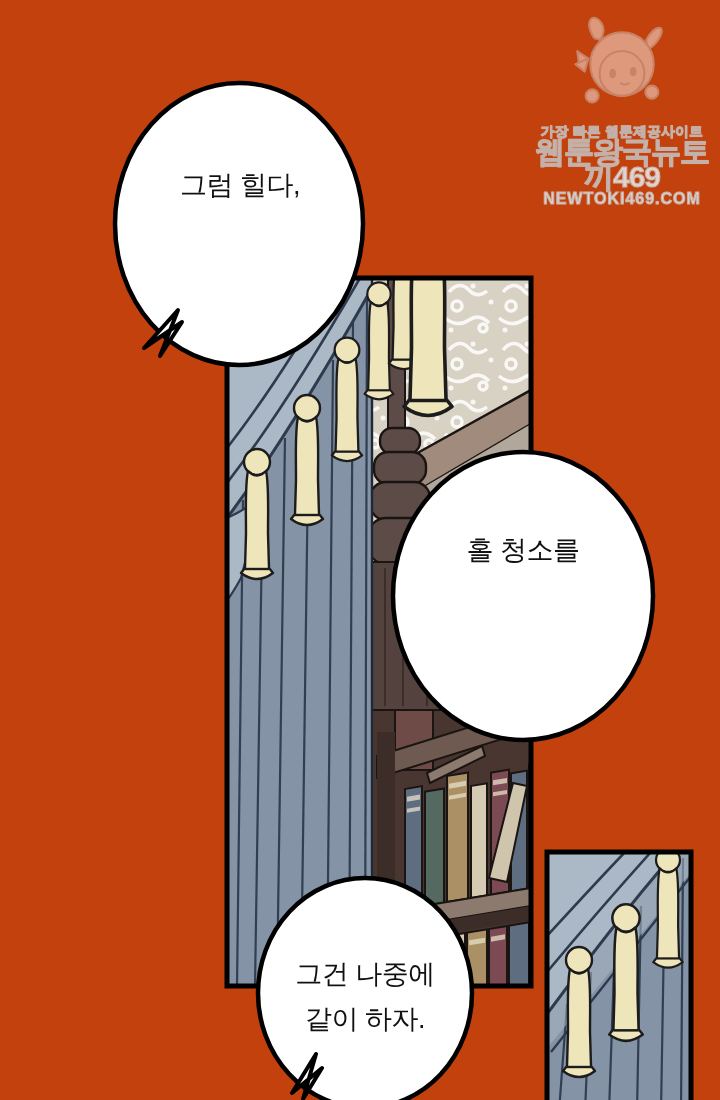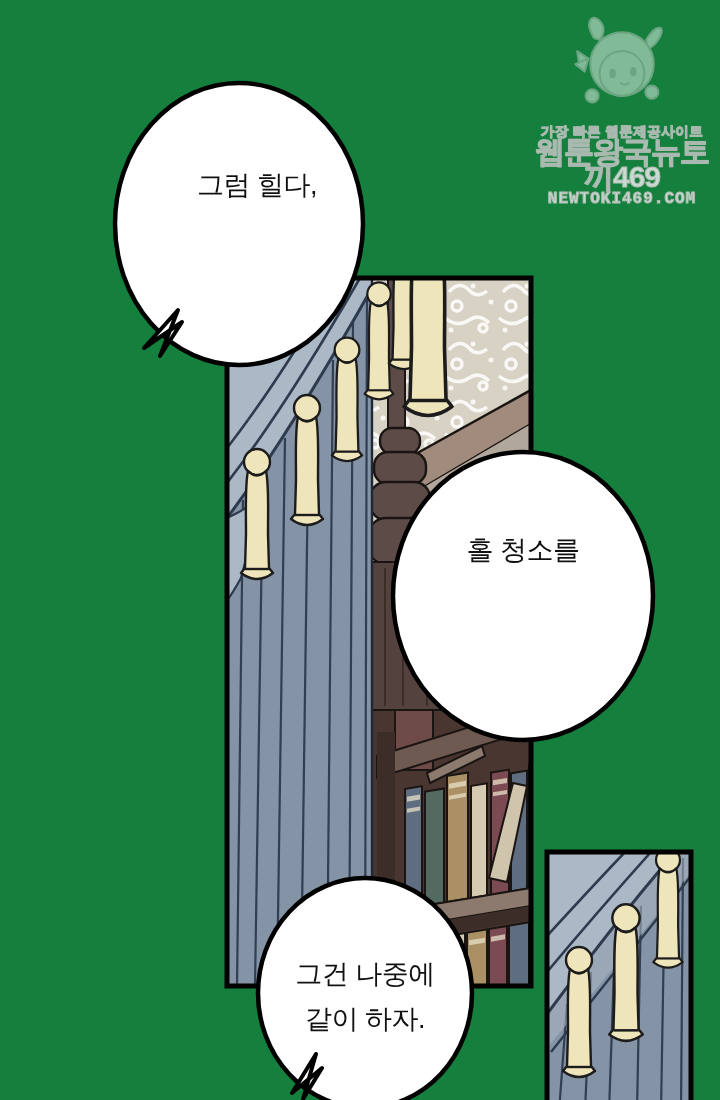--- a/index.html
+++ b/index.html
@@ -6,32 +6,32 @@
     --curtain_main:#8593a6; --curtain_light:#abb8c5; --curtain_line:#2e3a4e;
     --tassel:#efe5ba; --tassel_line:#1c1c1c;
     --wallpaper:#d8d2c4; --wood_dark:#5d4b47; --wood_shadow:#3c2d28; --wood_column:#54423e;
     --molding:#a18b7c; --molding_shade:#b1a79b;
     --shelf_bg:#4a3630; --shelf_plank:#8d7a6e;
     --book_slate:#5f6d81; --book_teal:#54695f; --book_tan:#aa9064; --book_cream:#d5cab2; --book_maroon:#7b4a52;
     --outline:#1a1512; --panel_border:#000000; --bubble_fill:#ffffff; --bubble_stroke:#000000; --text:#111111;
     --watermark_gray:#c4c4c4;
   }
   html,body{margin:0;padding:0;background:#fff;}
-  .canvas{position:relative;width:720px;height:1100px;background:#15803d;overflow:hidden;
+  .canvas{position:relative;width:720px;height:1100px;background:#c2410c;overflow:hidden;
           font-family:"Liberation Sans","DejaVu Sans",sans-serif;}
   .art{position:absolute;left:0;top:0;z-index:1;}
   .bubble-text{position:absolute;z-index:3;text-align:center;color:var(--text);
                font-size:27px;line-height:45px;letter-spacing:-0.5px;font-weight:500;}
   .bubble-text span{display:block;}
   .watermark{position:absolute;left:533px;top:10px;width:178px;z-index:2;text-align:center;opacity:.85;}
   .wm-mascot{opacity:.55;display:block;margin:0 auto 2px auto;}
   .wm-line{color:#ececec;-webkit-text-stroke:1px var(--watermark_gray);text-shadow:0 0 1px #d6d6d6;}
   .wm-1{font-size:13.5px;font-weight:bold;letter-spacing:.5px;line-height:15px;}
   .wm-2{font-size:30px;font-weight:bold;letter-spacing:-1px;line-height:25px;}
-  .wm-3{font-size:16px;font-weight:bold;font-family:Liberation Mono, monospace;
+  .wm-3{font-size:16px;font-weight:bold;font-family:Liberation Sans, sans-serif;
         letter-spacing:1px;line-height:20px;}
 </style>
 </head>
 <body>
 
 <div class="canvas">
 
   <svg class="art" width="720" height="1100" viewBox="0 0 720 1100">
     <defs>
       <clipPath id="cpMain">
@@ -222,21 +222,21 @@
         <ellipse cx="50" cy="68" rx="3.5" ry="5"></ellipse>
         <ellipse cx="72" cy="66" rx="3.5" ry="5"></ellipse>
       </g>
       <path d="M58,78 q5,4 10,0" fill="none" stroke="#cfcfcf" stroke-width="2"></path>
     </svg>
     <div class="wm-line wm-1">가장 빠른 웹툰제공사이트</div>
     <div class="wm-line wm-2">웹툰왕국뉴토끼469</div>
     <div class="wm-line wm-3">NEWTOKI469.COM</div>
   </div>
 
-  <div class="bubble-text" style="left:127px;top:163px;width:260px;">
+  <div class="bubble-text" style="left:110px;top:163px;width:260px;">
     <span>그럼 힐다,</span>
   </div>
   <div class="bubble-text" style="left:385px;top:528px;width:276px;">
     <span>홀 청소를</span>
   </div>
   <div class="bubble-text" style="left:245px;top:952px;width:240px;">
     <span>그건 나중에</span>
     <span>같이 하자.</span>
   </div>
 

